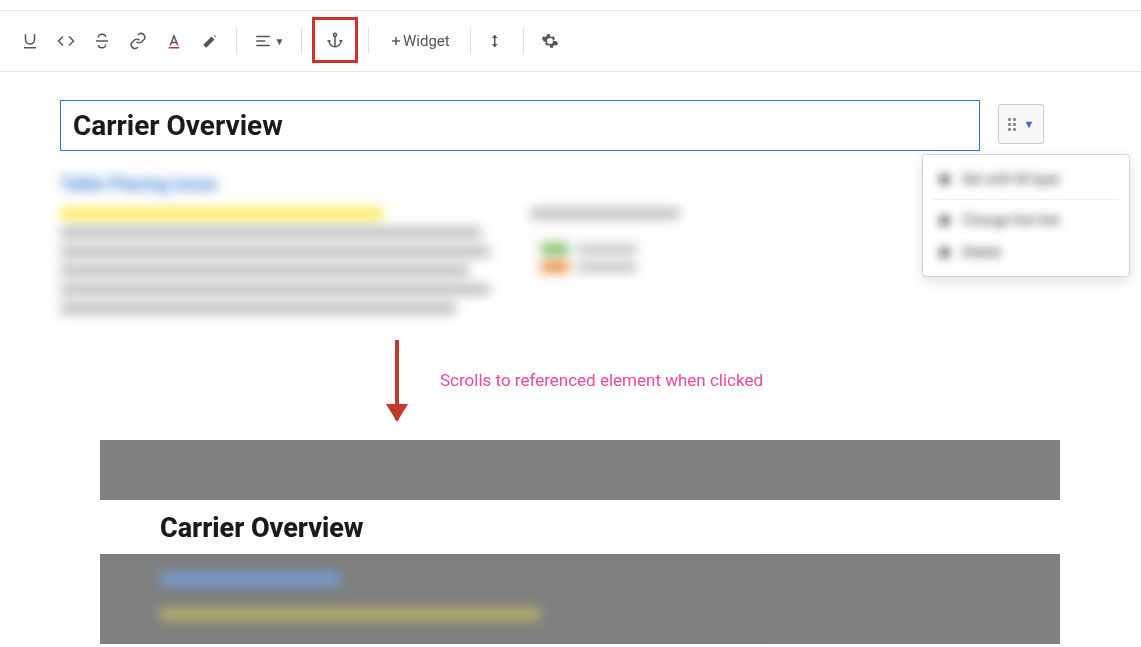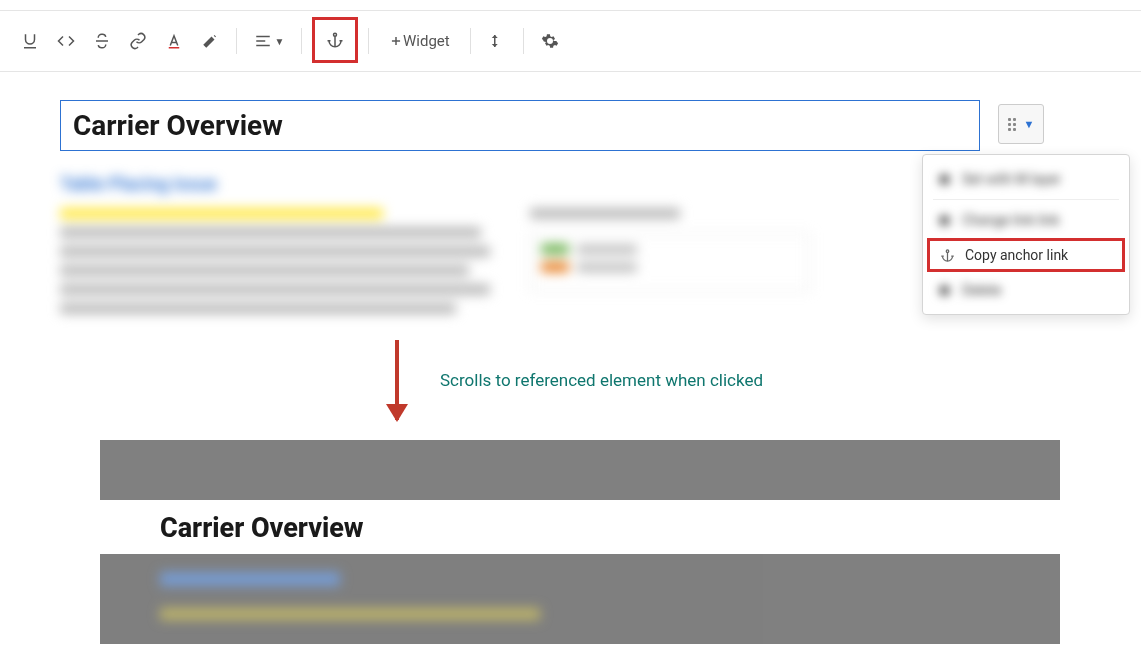--- a/index.html
+++ b/index.html
@@ -142,21 +142,21 @@
     position:absolute;
     bottom:-2px;left:-9px;
     border-left:11px solid transparent;
     border-right:11px solid transparent;
     border-top:18px solid #c0392b;
   }
   .annotation{
     position:absolute;
     top: 370px; left: 440px;
     font-size:17px;
-    color:#0f766e;
+    color:#ec4899;
   }
 
   
   .viewer{
     position:absolute;
     top: 440px; left: 100px;
     width: 960px;
   }
   .viewer-grey-top{height:60px;background:#555;opacity:0.75;}
   .viewer-heading{
@@ -309,30 +309,20 @@
         </svg>
       <span>Set with M layer</span>
     </div>
     <div class="ctx-sep"></div>
     <div class="ctx-item blurred">
       <svg viewBox="0 0 24 24" fill="currentColor">
           <rect x="4" y="4" width="16" height="16" rx="2"></rect>
         </svg>
       <span>Change link link</span>
     </div>
-    <div class="ctx-item highlight">
-      <svg viewBox="0 0 24 24" fill="none" stroke="currentColor" stroke-width="2">
-          <circle cx="12" cy="5" r="2"></circle>
-          <line x1="12" y1="7" x2="12" y2="21"></line>
-          <path d="M4 13a8 8 0 0 0 16 0"></path>
-          <line x1="2" y1="13" x2="6" y2="13"></line>
-          <line x1="18" y1="13" x2="22" y2="13"></line>
-        </svg>
-      <span>Copy anchor link</span>
-    </div>
     <div class="ctx-item blurred">
       <svg viewBox="0 0 24 24" fill="currentColor">
           <rect x="4" y="4" width="16" height="16" rx="2"></rect>
         </svg>
       <span>Delete</span>
     </div>
   </div>
 </div>
 
 <div class="arrow"></div>

